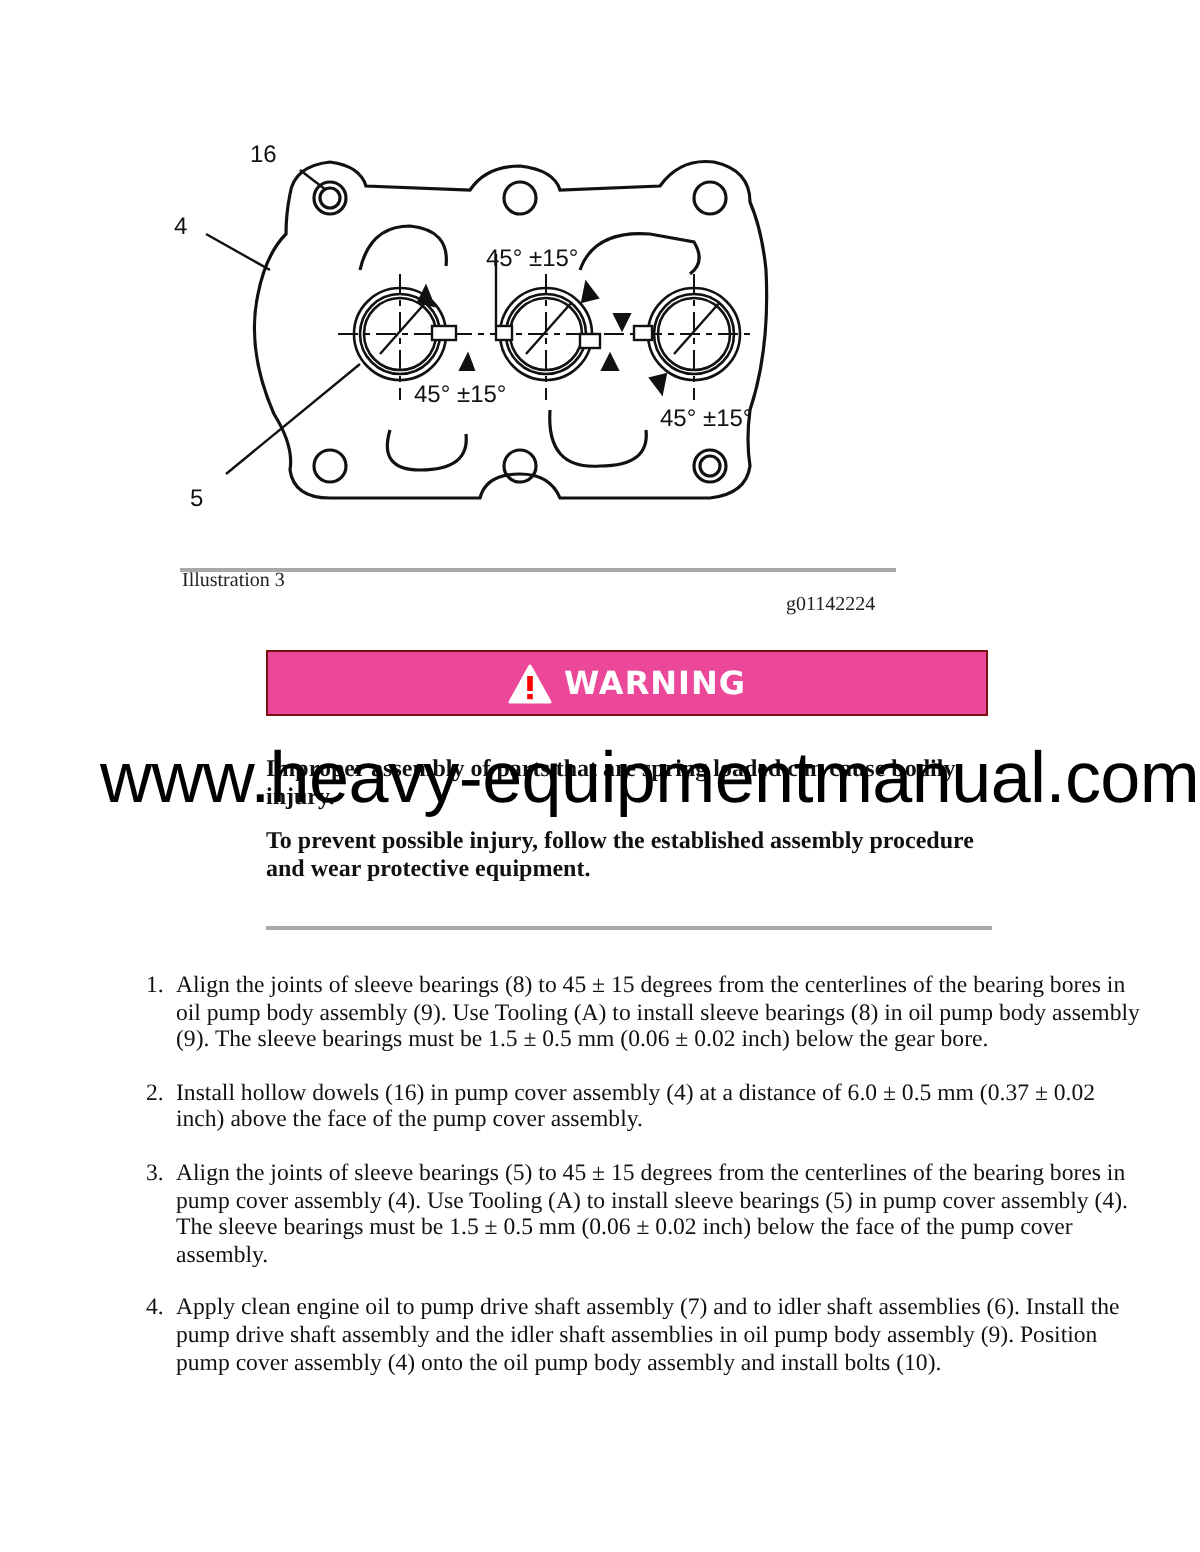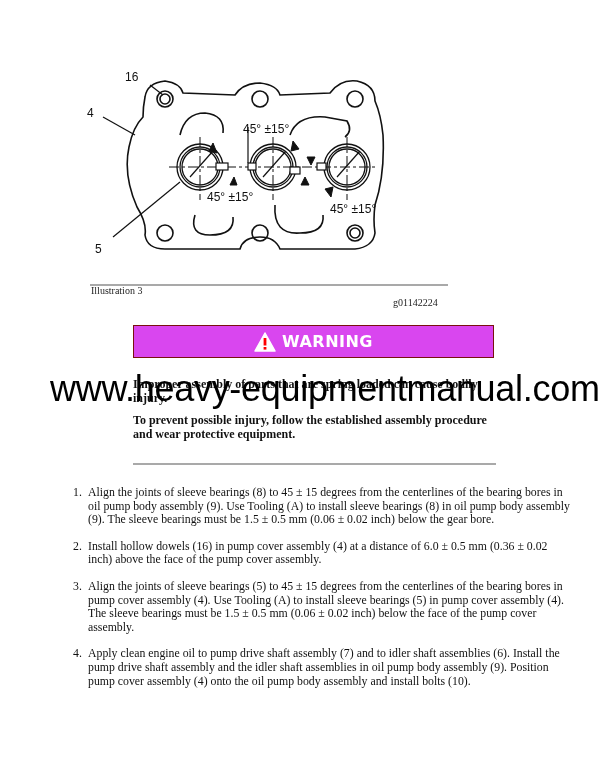--- a/index.html
+++ b/index.html
@@ -1,21 +1,21 @@
 <!DOCTYPE html>
 <html><head>
 <meta charset="utf-8">
 <style>
   html, body { margin:0; padding:0; background:#ffffff; }
   body { width:600px; height:776px; position:relative; overflow:hidden; font-family:"Liberation Serif", serif; color:#111; }
   .diagram { position:absolute; left:85px; top:55px; width:320px; height:210px; }
   .diagram svg { width:100%; height:100%; }
   .rule { position:absolute; height:0; border-top:2px solid #a9a9a9; }
   .caption { position:absolute; font-size:10px; color:#222; }
-  .warning-banner { position:absolute; left:133px; top:325px; width:361px; height:33px; background:#d946ef; border:1px solid #7a1010; box-sizing:border-box; display:flex; align-items:center; justify-content:center; gap:6px; }
+  .warning-banner { position:absolute; left:133px; top:325px; width:361px; height:33px; background:#ec4899; border:1px solid #7a1010; box-sizing:border-box; display:flex; align-items:center; justify-content:center; gap:6px; }
   .warning-banner .lbl { font-family:"DejaVu Sans", sans-serif; font-weight:bold; color:#fff; font-size:16px; letter-spacing:0.5px; }
   .warn-text { position:absolute; left:133px; width:370px; font-weight:bold; font-size:12px; line-height:13.5px; color:#111; }
   .watermark { position:absolute; left:50px; top:369px; font-family:"Liberation Sans", sans-serif; font-size:36px; color:#000000; white-space:nowrap; letter-spacing:-0.3px; line-height:40px; }
   .steps { position:absolute; left:73px; top:486px; width:500px; margin:0; padding:0; list-style:none; }
   .step { position:relative; padding-left:15px; font-size:11.8px; line-height:13.6px; margin-bottom:13px; color:#111; }
   .step .num { position:absolute; left:0; top:0; }
 </style>
 </head>
 <body>
 
@@ -115,21 +115,21 @@
 
 <div class="rule" style="left:133px; top:463px; width:363px;"></div>
 
 <ol class="steps">
   <li class="step">
     <span class="num">1.</span>
     <span>Align the joints of sleeve bearings (8) to 45 ± 15 degrees from the centerlines of the bearing bores in oil pump body assembly (9). Use Tooling (A) to install sleeve bearings (8) in oil pump body assembly (9). The sleeve bearings must be 1.5 ± 0.5 mm (0.06 ± 0.02 inch) below the gear bore.</span>
   </li>
   <li class="step">
     <span class="num">2.</span>
-    <span>Install hollow dowels (16) in pump cover assembly (4) at a distance of 6.0 ± 0.5 mm (0.36 ± 0.02 inch) above the face of the pump cover assembly.</span>
+    <span>Install hollow dowels (16) in pump cover assembly (4) at a distance of 6.0 ± 0.5 mm (0.37 ± 0.02 inch) above the face of the pump cover assembly.</span>
   </li>
   <li class="step">
     <span class="num">3.</span>
     <span>Align the joints of sleeve bearings (5) to 45 ± 15 degrees from the centerlines of the bearing bores in pump cover assembly (4). Use Tooling (A) to install sleeve bearings (5) in pump cover assembly (4). The sleeve bearings must be 1.5 ± 0.5 mm (0.06 ± 0.02 inch) below the face of the pump cover assembly.</span>
   </li>
   <li class="step">
     <span class="num">4.</span>
     <span>Apply clean engine oil to pump drive shaft assembly (7) and to idler shaft assemblies (6). Install the pump drive shaft assembly and the idler shaft assemblies in oil pump body assembly (9). Position pump cover assembly (4) onto the oil pump body assembly and install bolts (10).</span>
   </li>
 </ol>

